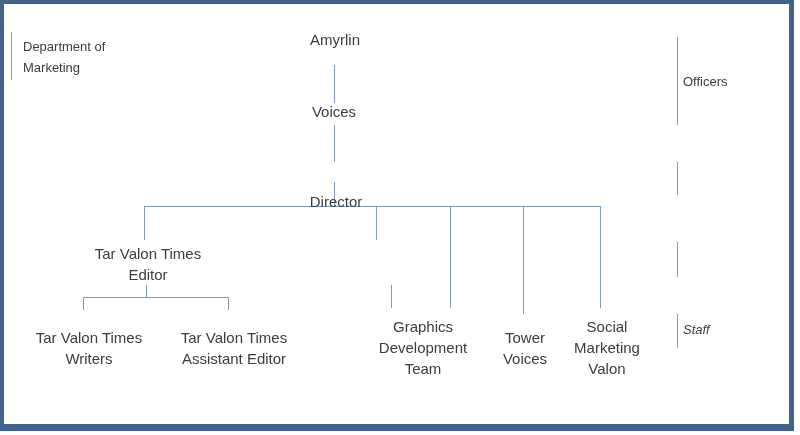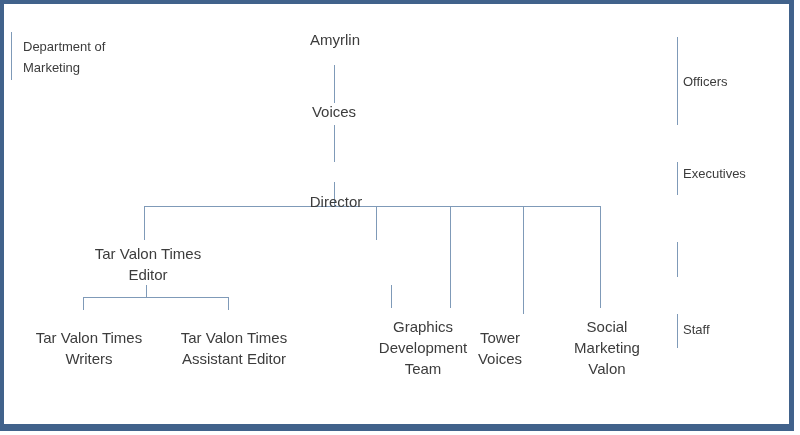--- a/index.html
+++ b/index.html
@@ -87,25 +87,24 @@
   <div class="node" style="left:336px; top:159px;margin-top:32px;">Director</div>
   <div class="node" style="left:148px; top:243px;">Tar Valon Times
 Editor</div>
   <div class="node" style="left:89px;  top:327px;">Tar Valon Times
 Writers</div>
   <div class="node" style="left:234px; top:327px;">Tar Valon Times
 Assistant Editor</div>
   <div class="node" style="left:423px; top:316px;">Graphics
 Development
 Team</div>
-  <div class="node" style="left:500px; top:327px;">Tower
+  <div class="node" style="left:525px; top:327px;">Tower
 Voices</div>
   <div class="node" style="left:607px; top:316px;">Social
 Marketing
 Valon</div>
 
   <div class="side-label" style="left:23px;  top:36px;">Department of
 Marketing</div>
   <div class="side-label" style="left:683px; top:71px;">Officers</div>
-  <div class="side-label" style="left:683px; top:163px;">Executives</div>
-  <div class="side-label" style="left:683px; top:319px;">Staff</div>
+  <div class="side-label" style="left:683px; top:319px;font-style:italic;">Staff</div>
 
 </div>
 
 </body></html>

